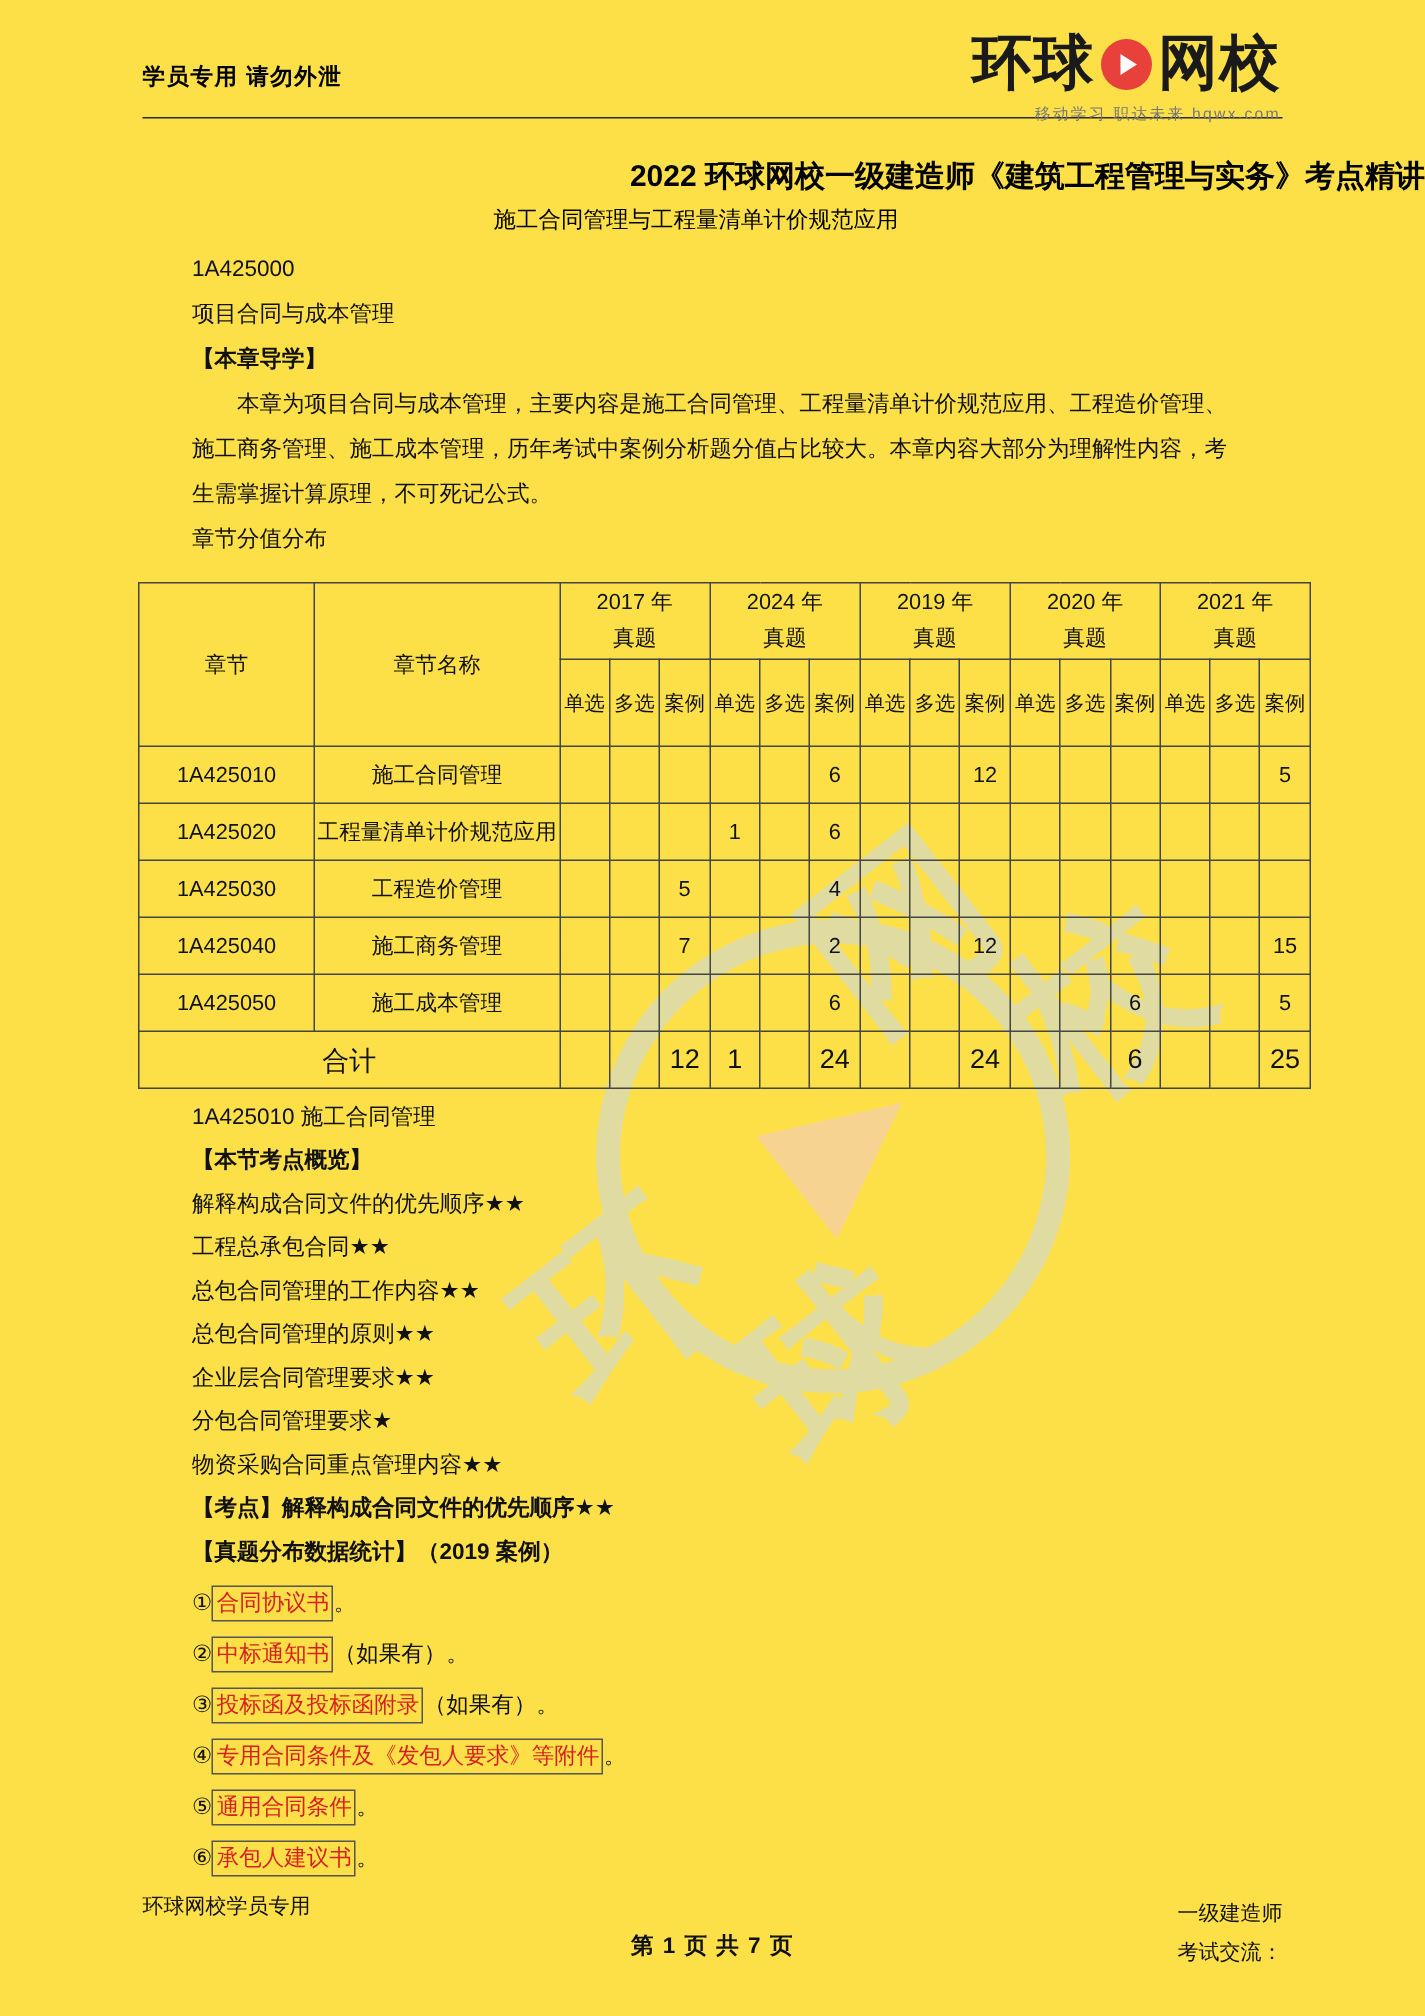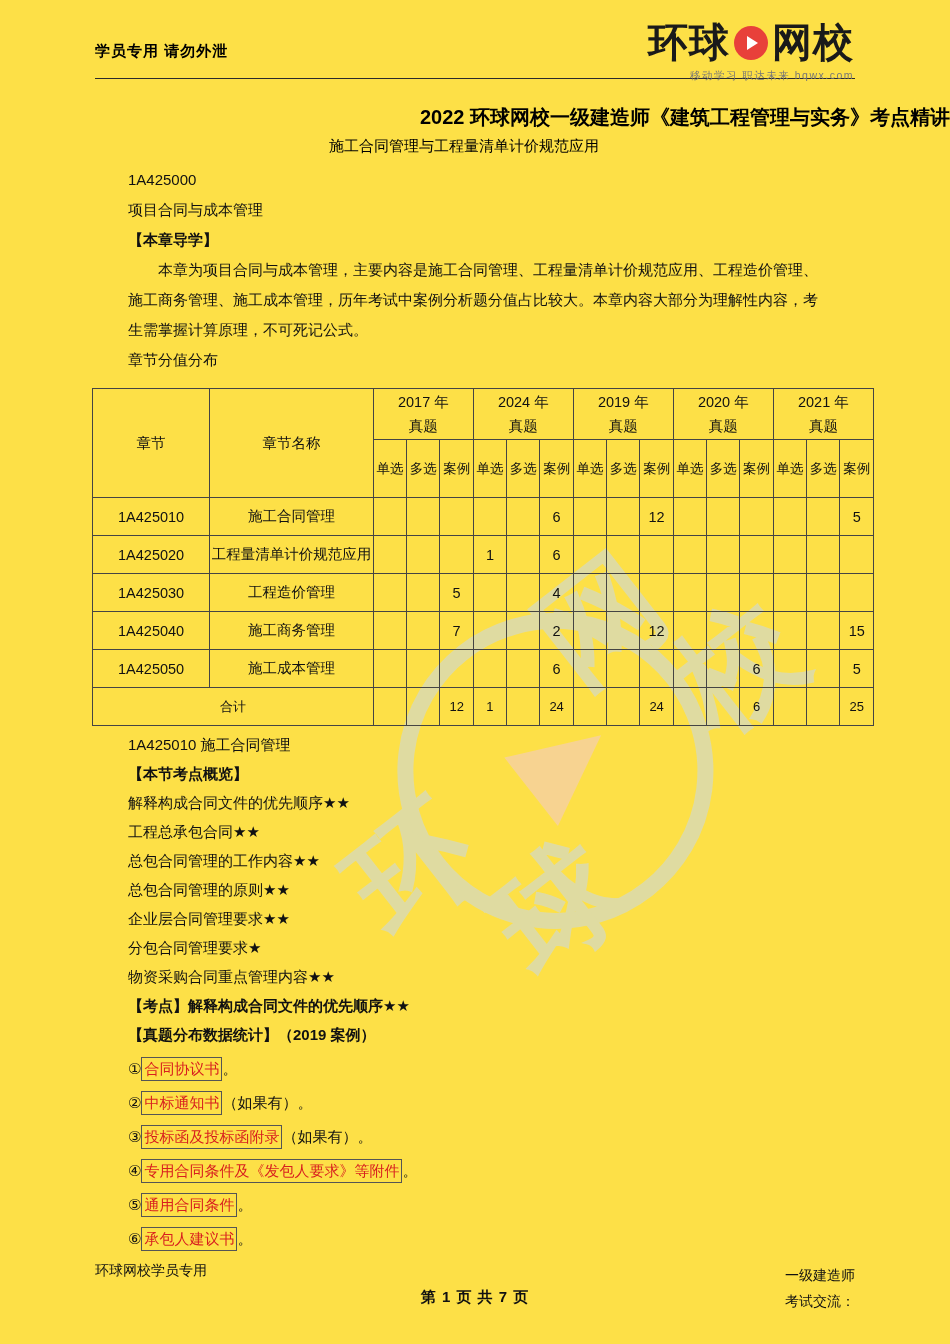--- a/index.html
+++ b/index.html
@@ -155,21 +155,21 @@
     color: #111;
     padding: 0;
   }
   .yr-head { height: 50px; font-size: 14.5px; line-height: 24px; }
   .sub-head { height: 57px; font-size: 13.5px; line-height: 21px; }
   .ch-head { font-size: 14.5px; }
   .row-cell { height: 37px; font-size: 14.5px; }
   .col-sec { width: 118px; }
   .col-name { width: 168px; }
   .col-n { width: 33px; }
-  .total-row td { height: 37px; font-size: 13px; margin-left: 10px; }
+  .total-row td { height: 37px; font-size: 18px; margin-left: 10px; }
 
   
   .lower {
     position: absolute;
     left: 128px;
     top: 730px;
     width: 700px;
     font-size: 15px;
     line-height: 29px;
     color: #111;

